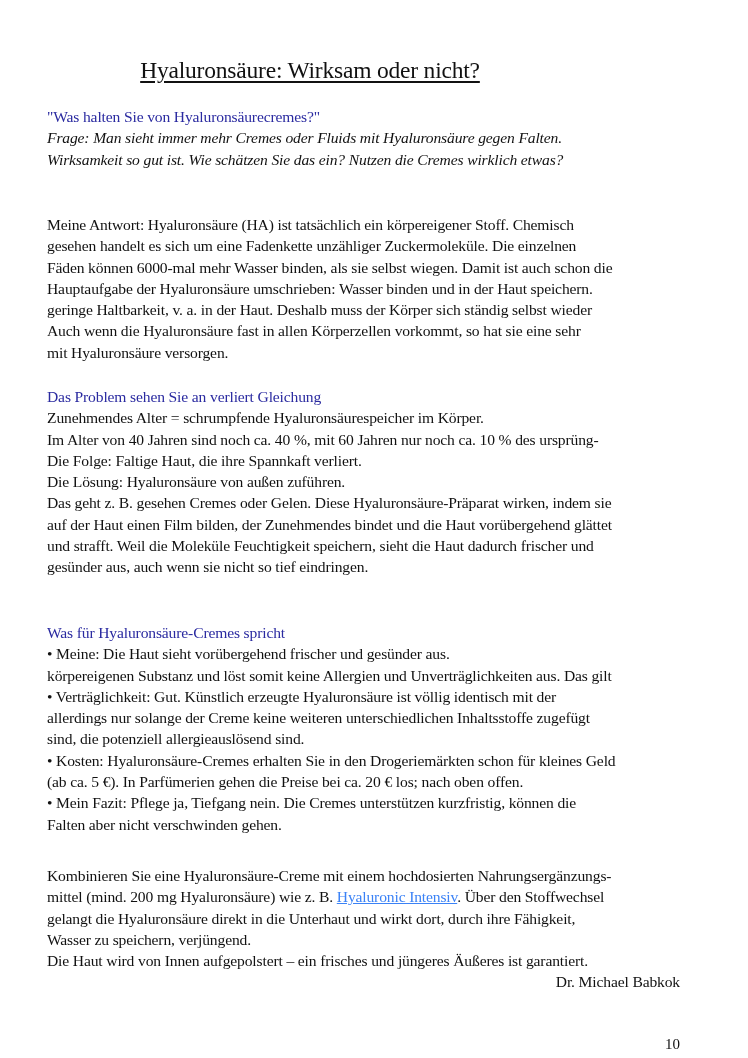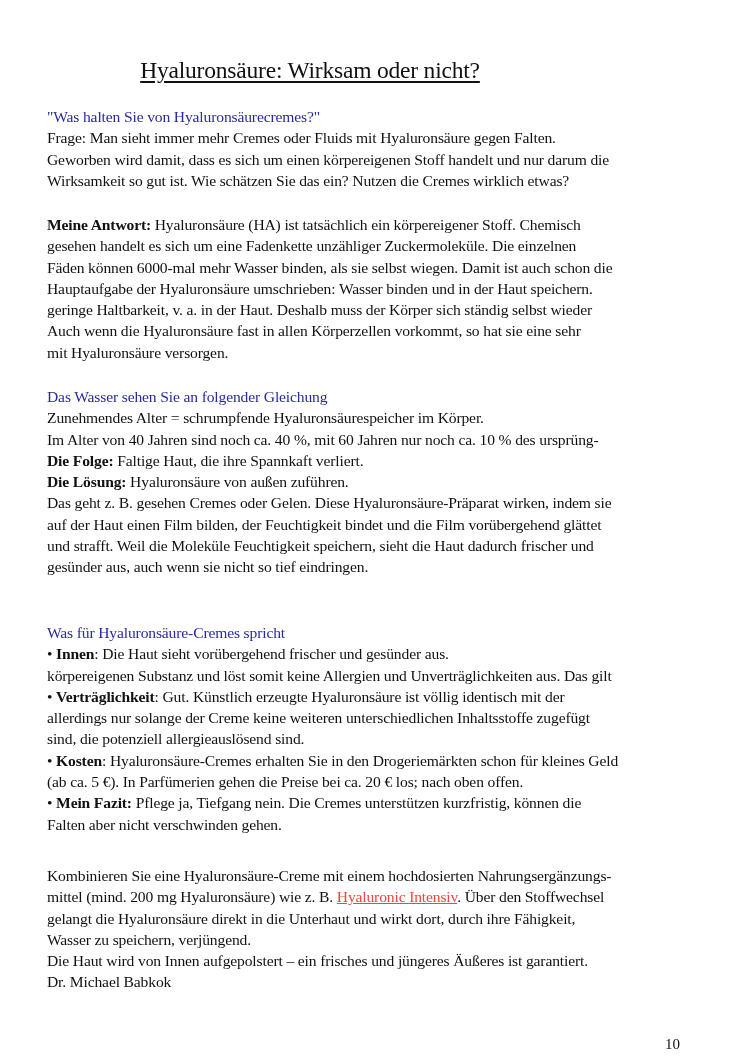--- a/index.html
+++ b/index.html
@@ -4,64 +4,63 @@
 <style>
   html, body { margin: 0; padding: 0; background: #ffffff; }
   body { width: 748px; height: 1058px; position: relative; overflow: hidden;
          font-family: "Liberation Serif", "DejaVu Serif", serif; color: #111; }
   .title { position: absolute; left: 0; width: 620px; top: 57px; text-align: center;
            font-size: 23.5px; text-decoration: underline; text-underline-offset: 3px;
            letter-spacing: -0.2px; }
   .block { position: absolute; left: 47px; width: 640px; font-size: 15.6px; line-height: 21.3px;
            letter-spacing: -0.15px; }
   .blue { color: #2a2aa0; }
-  .it { }
-  b { font-weight: bold; }
+  .it { font-style: italic; }
+  b { font-weight: normal; }
   .line { white-space: nowrap; display: block; }
-  .link { color: #ef4444; text-decoration: underline; cursor: pointer; }
-  .sig { display: block; padding-right: 0; }
+  .link { color: #3b82f6; text-decoration: underline; cursor: pointer; }
+  .sig { text-align: right; display: block; padding-right: 0; }
   .pageno { position: absolute; right: 68px; top: 996px; font-size: 15px; margin-top: 40px; }
 </style>
 </head>
 <body>
 
 <div class="title">Hyaluronsäure: Wirksam oder nicht?</div>
 
 <div class="block" style="top:106px;">
   <span class="line blue">"Was halten Sie von Hyaluronsäurecremes?"</span>
   <span class="line it">Frage: Man sieht immer mehr Cremes oder Fluids mit Hyaluronsäure gegen Falten.</span>
-  <span class="line it">Geworben wird damit, dass es sich um einen körpereigenen Stoff handelt und nur darum die</span>
   <span class="line it">Wirksamkeit so gut ist. Wie schätzen Sie das ein? Nutzen die Cremes wirklich etwas?</span>
 </div>
 
 <div class="block" style="top:214px;">
   <span class="line"><b>Meine Antwort:</b><span> Hyaluronsäure (HA) ist tatsächlich ein körpereigener Stoff. Chemisch</span></span>
   <span class="line">gesehen handelt es sich um eine Fadenkette unzähliger Zuckermoleküle. Die einzelnen</span>
   <span class="line">Fäden können 6000-mal mehr Wasser binden, als sie selbst wiegen. Damit ist auch schon die</span>
   <span class="line">Hauptaufgabe der Hyaluronsäure umschrieben: Wasser binden und in der Haut speichern.</span>
   <span class="line">geringe  Haltbarkeit, v. a. in der Haut. Deshalb muss der Körper sich ständig selbst wieder</span>
   <span class="line">Auch wenn die Hyaluronsäure fast in allen Körperzellen vorkommt, so hat sie eine sehr</span>
   <span class="line">mit Hyaluronsäure versorgen.</span>
 </div>
 
 <div class="block" style="top:386px;">
-  <span class="line blue">Das Wasser sehen Sie an folgender Gleichung</span>
+  <span class="line blue">Das Problem sehen Sie an verliert Gleichung</span>
   <span class="line">Zunehmendes Alter = schrumpfende Hyaluronsäurespeicher im Körper.</span>
   <span class="line">Im Alter von 40 Jahren sind noch ca. 40 %, mit 60 Jahren nur noch ca. 10 % des ursprüng-</span>
   <span class="line"><b>Die Folge:</b><span> Faltige Haut, die ihre Spannkaft verliert.</span></span>
   <span class="line"><b>Die Lösung:</b><span> Hyaluronsäure von außen zuführen.</span></span>
   <span class="line">Das geht z. B. gesehen Cremes oder Gelen. Diese Hyaluronsäure-Präparat wirken, indem sie</span>
-  <span class="line">auf der Haut einen Film bilden, der Feuchtigkeit bindet und die Film vorübergehend glättet</span>
+  <span class="line">auf der Haut einen Film bilden, der Zunehmendes bindet und die Haut vorübergehend glättet</span>
   <span class="line">und strafft. Weil die Moleküle Feuchtigkeit speichern, sieht die Haut dadurch frischer und</span>
   <span class="line">gesünder aus, auch wenn sie nicht so tief eindringen.</span>
 </div>
 
 <div class="block" style="top:622px;">
   <span class="line blue">Was für Hyaluronsäure-Cremes spricht</span>
-  <span class="line"><span>• </span><b>Innen</b><span>: Die Haut sieht vorübergehend frischer und gesünder aus.</span></span>
+  <span class="line"><span>• </span><b>Meine</b><span>: Die Haut sieht vorübergehend frischer und gesünder aus.</span></span>
   <span class="line">körpereigenen Substanz und löst somit keine Allergien und Unverträglichkeiten aus. Das gilt</span>
   <span class="line"><span>• </span><b>Verträglichkeit</b><span>: Gut. Künstlich erzeugte Hyaluronsäure ist völlig identisch mit der</span></span>
   <span class="line">allerdings nur solange der Creme keine weiteren unterschiedlichen Inhaltsstoffe zugefügt</span>
   <span class="line">sind, die potenziell allergieauslösend sind.</span>
   <span class="line"><span>• </span><b>Kosten</b><span>: Hyaluronsäure-Cremes erhalten Sie in den Drogeriemärkten schon für kleines Geld</span></span>
   <span class="line">(ab ca. 5 €). In Parfümerien gehen die Preise bei ca. 20 € los; nach oben offen.</span>
   <span class="line"><span>• </span><b>Mein Fazit:</b><span> Pflege ja, Tiefgang nein. Die Cremes unterstützen kurzfristig, können die</span></span>
   <span class="line">Falten aber nicht verschwinden gehen.</span>
 </div>
 

